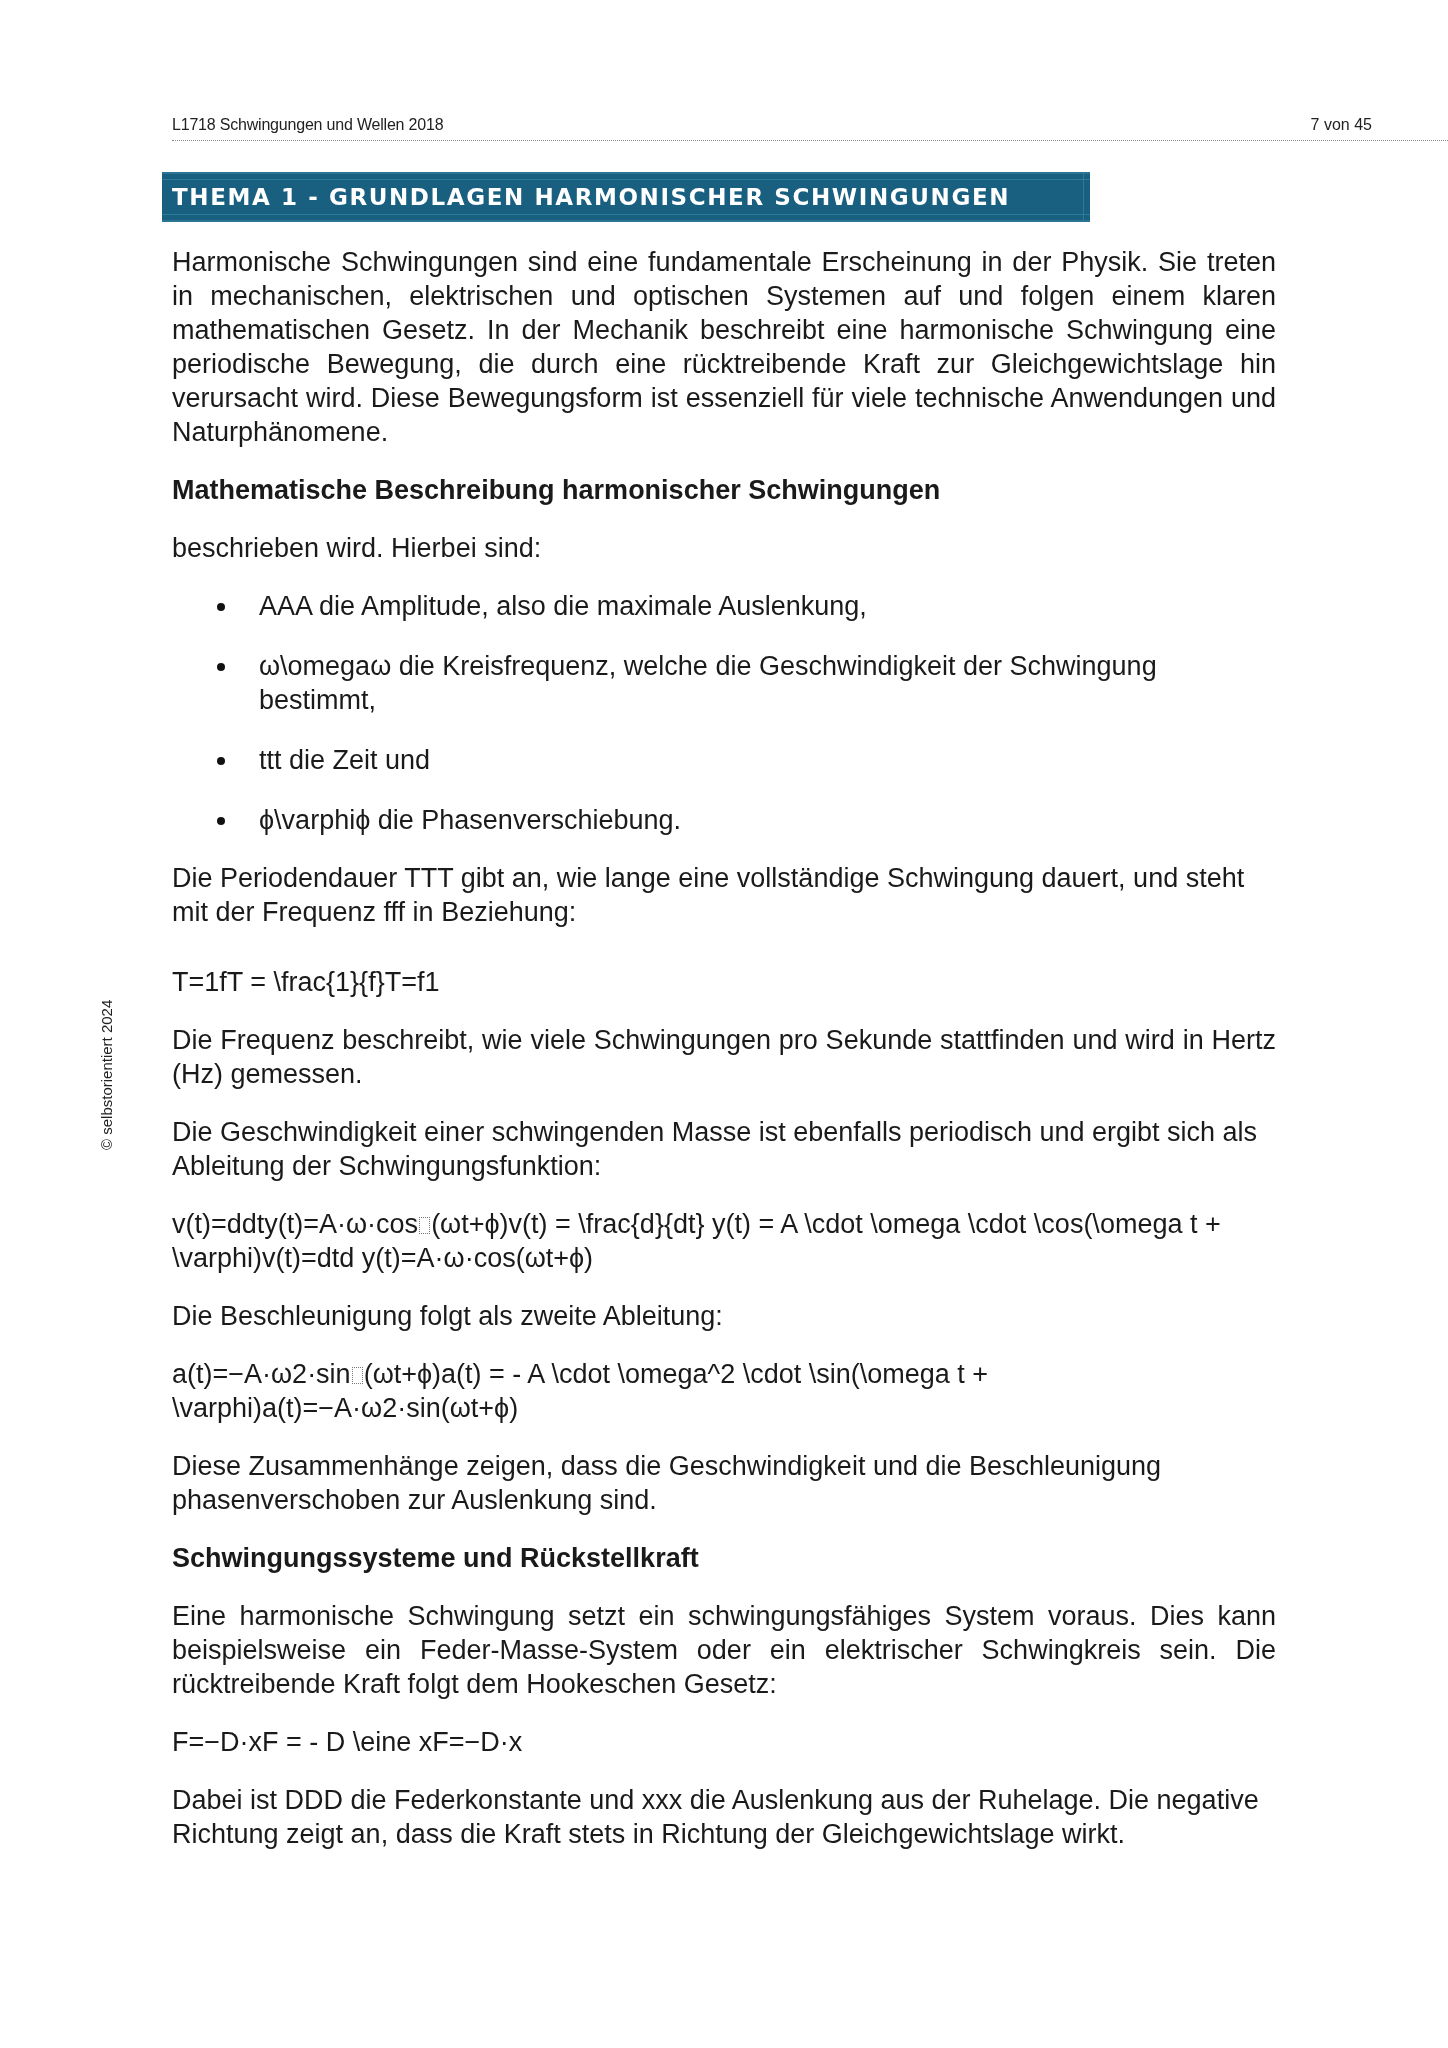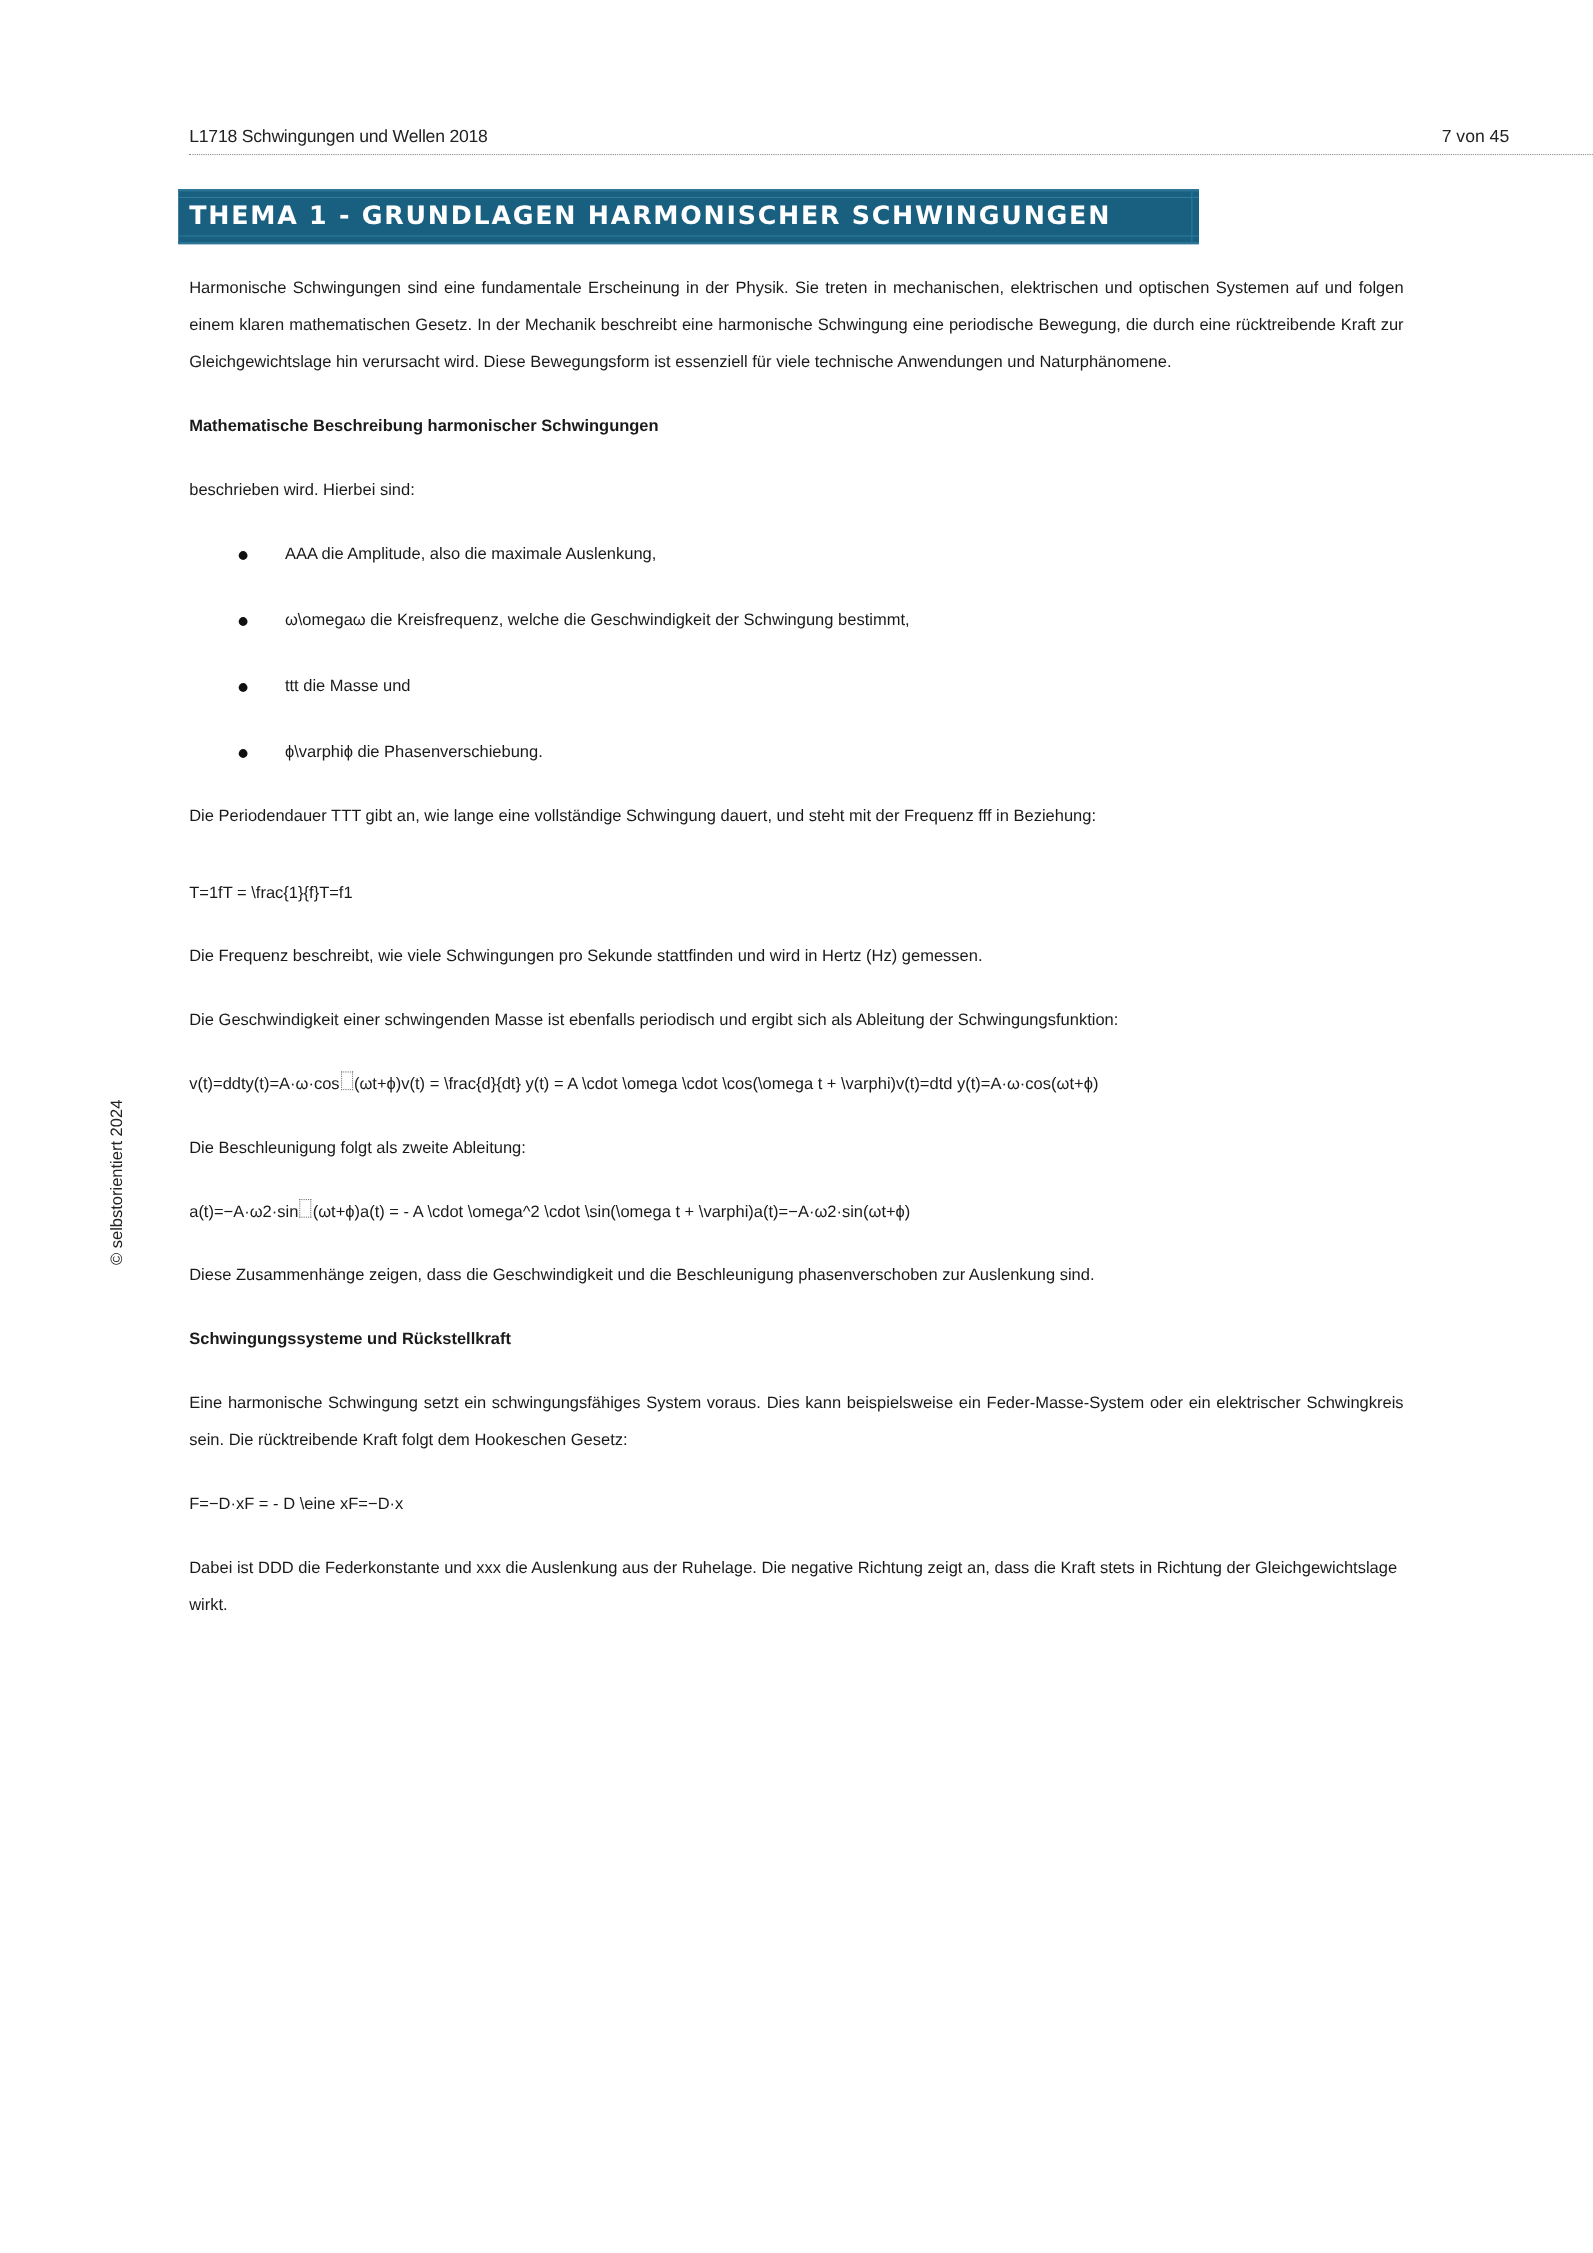--- a/index.html
+++ b/index.html
@@ -14,21 +14,21 @@
             background: #195f80; box-sizing: border-box;
             border-top: 2px solid #2a7596; border-bottom: 2px solid #2a7596; }
   .banner-inner-top { position: absolute; left: 0; right: 0; top: 5px; border-top: 1px solid #2c7a9c; }
   .banner-inner-bottom { position: absolute; left: 0; right: 0; bottom: 5px; border-top: 1px solid #2c7a9c; }
   .banner-edge { position: absolute; right: 6px; top: 0; bottom: 0; border-left: 1px solid #2c7a9c; }
   .banner-title { position: absolute; left: 10px; top: 10px; color: #ffffff; font-weight: bold;
                   font-size: 23px; letter-spacing: 1.6px; font-family: "DejaVu Sans", sans-serif; }
   .side-copyright { position: absolute; left: 98px; top: 1150px; transform-origin: left top;
                     transform: rotate(-90deg); font-size: 15px; color: #222; white-space: nowrap;
                     font-family: "Liberation Sans", sans-serif; }
-  .content { position: absolute; left: 172px; top: 245px; width: 1104px; font-size: 15px;
+  .content { position: absolute; left: 172px; top: 245px; width: 1104px; font-size: 27px;
              line-height: 34px; color: #1a1a1a; font-family: "Liberation Sans", sans-serif; }
   .content p { margin: 0 0 24px 0; }
   .justify { text-align: justify; text-align-last: left; }
   .subheading { font-weight: bold; margin: 0 0 24px 0; }
   .formula { margin: 0 0 24px 0; }
   .fa { display: inline-block; width: 9px; height: 15px; border: 1px dotted #777; vertical-align: -1px;
         margin: 0 1px; font-size: 0; }
   ul.bullets { list-style: none; margin: 0 0 24px 0; padding: 0; }
   ul.bullets li { position: relative; padding-left: 87px; margin-bottom: 26px; line-height: 34px; }
   ul.bullets li:last-child { margin-bottom: 0; }
@@ -55,21 +55,21 @@
 
   <p class="subheading">Mathematische Beschreibung harmonischer Schwingungen</p>
 
 
 
   <p>beschrieben wird. Hierbei sind:</p>
 
   <ul class="bullets">
     <li><span class="bullet-dot"></span><span>AAA die Amplitude, also die maximale Auslenkung,</span></li>
     <li><span class="bullet-dot"></span><span>ω\omegaω die Kreisfrequenz, welche die Geschwindigkeit der Schwingung bestimmt,</span></li>
-    <li><span class="bullet-dot"></span><span>ttt die Masse und</span></li>
+    <li><span class="bullet-dot"></span><span>ttt die Zeit und</span></li>
     <li><span class="bullet-dot"></span><span>ϕ\varphiϕ die Phasenverschiebung.</span></li>
   </ul>
 
   <p style="margin-bottom:36px;">Die Periodendauer TTT gibt an, wie lange eine vollständige Schwingung dauert, und steht mit der Frequenz fff in Beziehung:</p>
 
   <p class="formula">T=1fT = \frac{1}{f}T=f1</p>
 
   <p class="justify">Die Frequenz beschreibt, wie viele Schwingungen pro Sekunde stattfinden und wird in Hertz (Hz) gemessen.</p>
 
   <p>Die Geschwindigkeit einer schwingenden Masse ist ebenfalls periodisch und ergibt sich als Ableitung der Schwingungsfunktion:</p>

